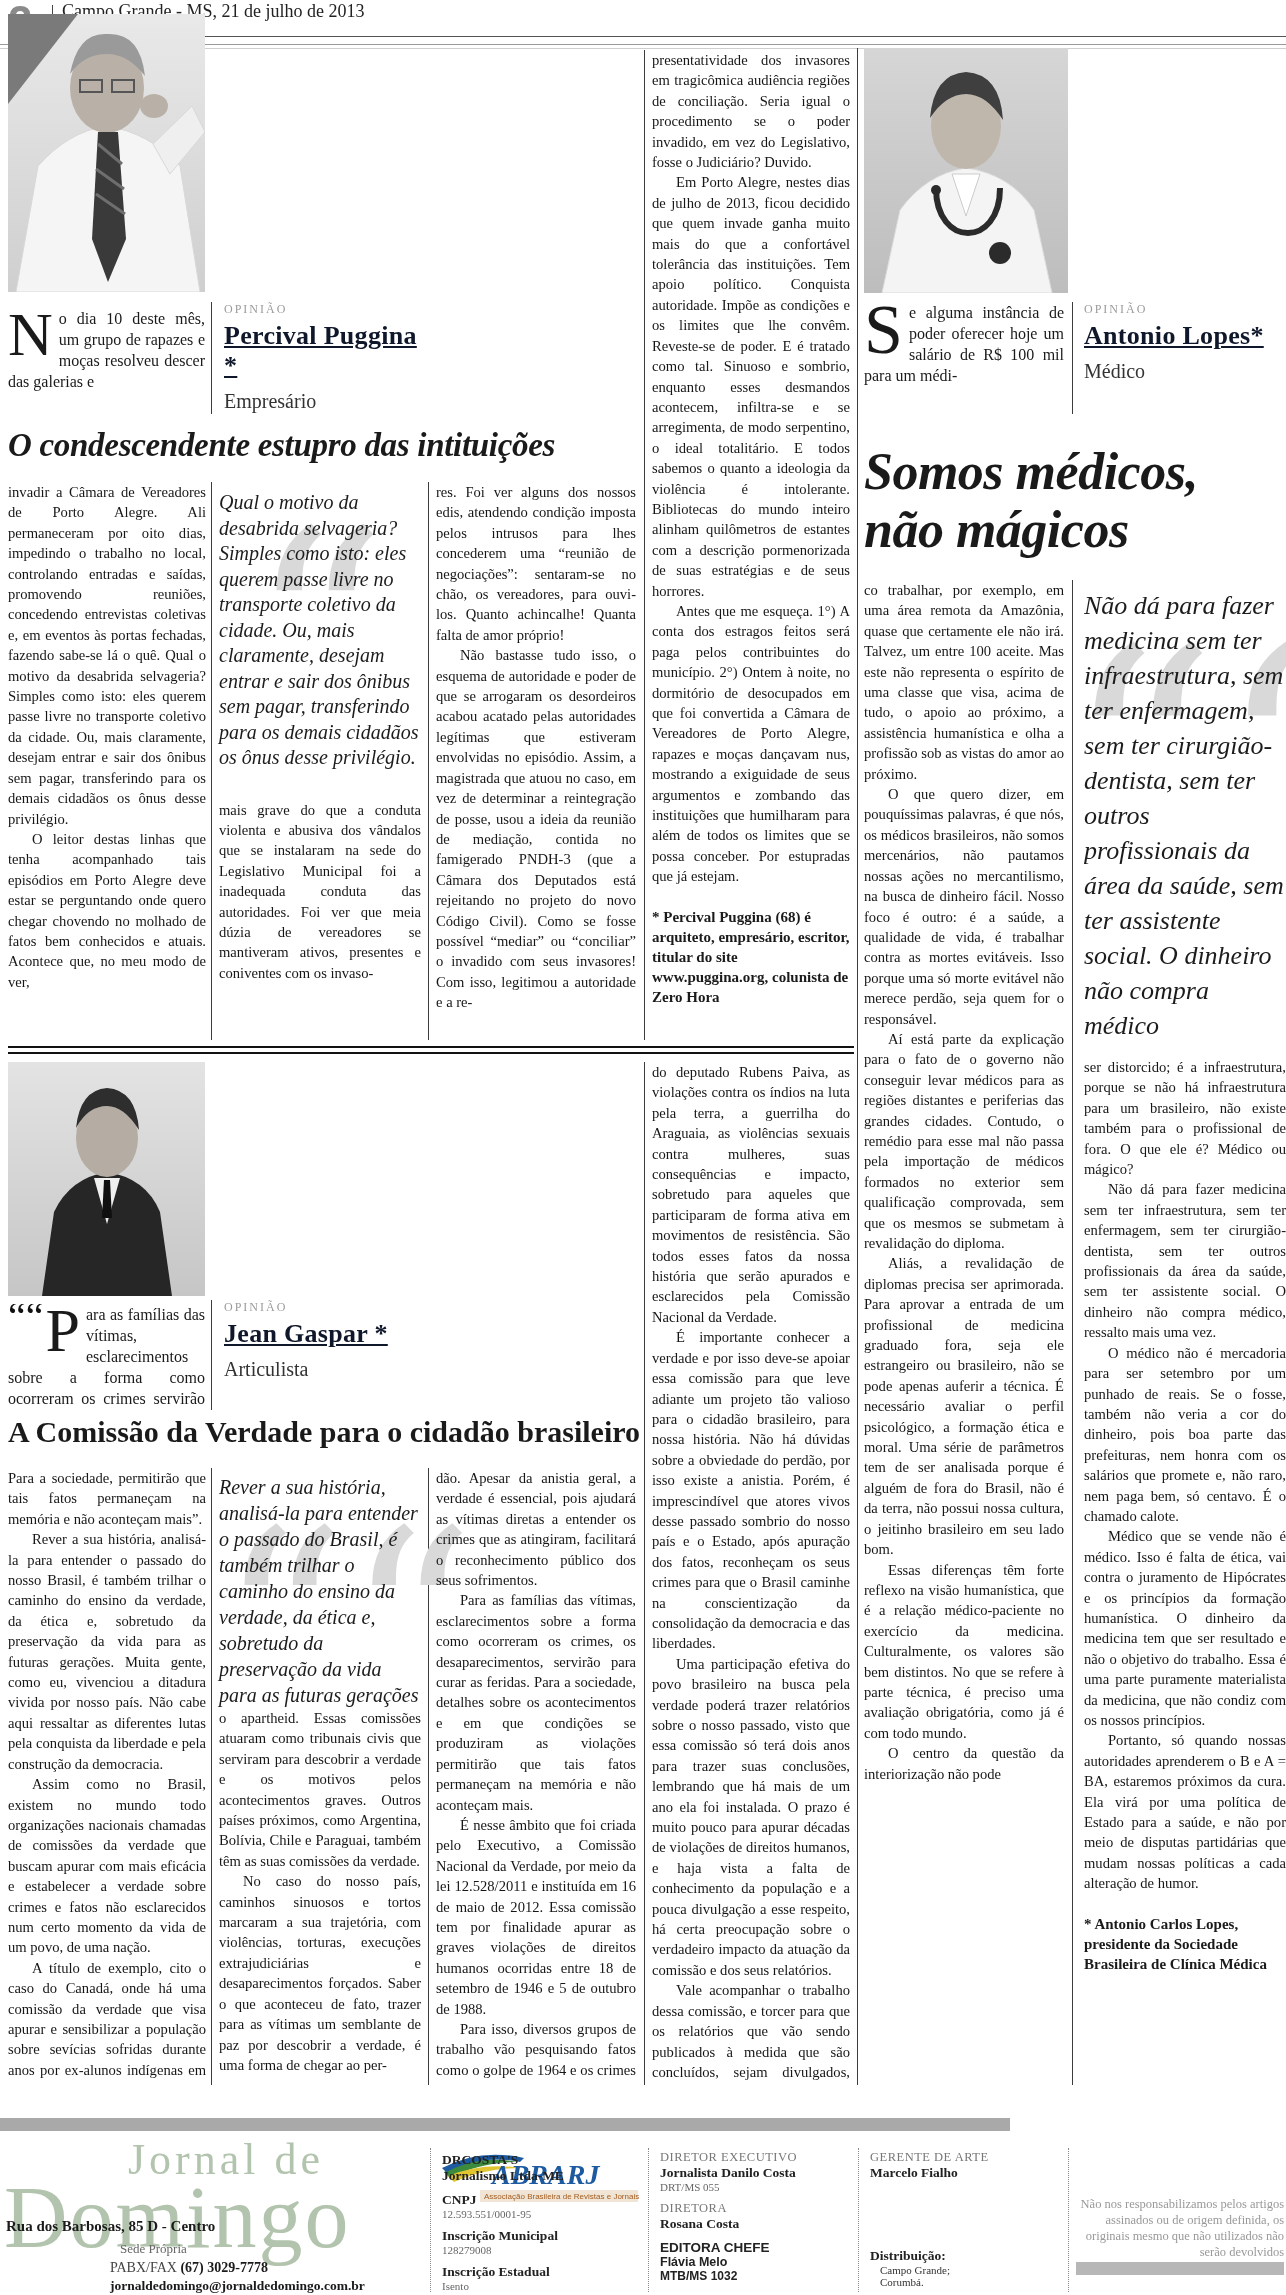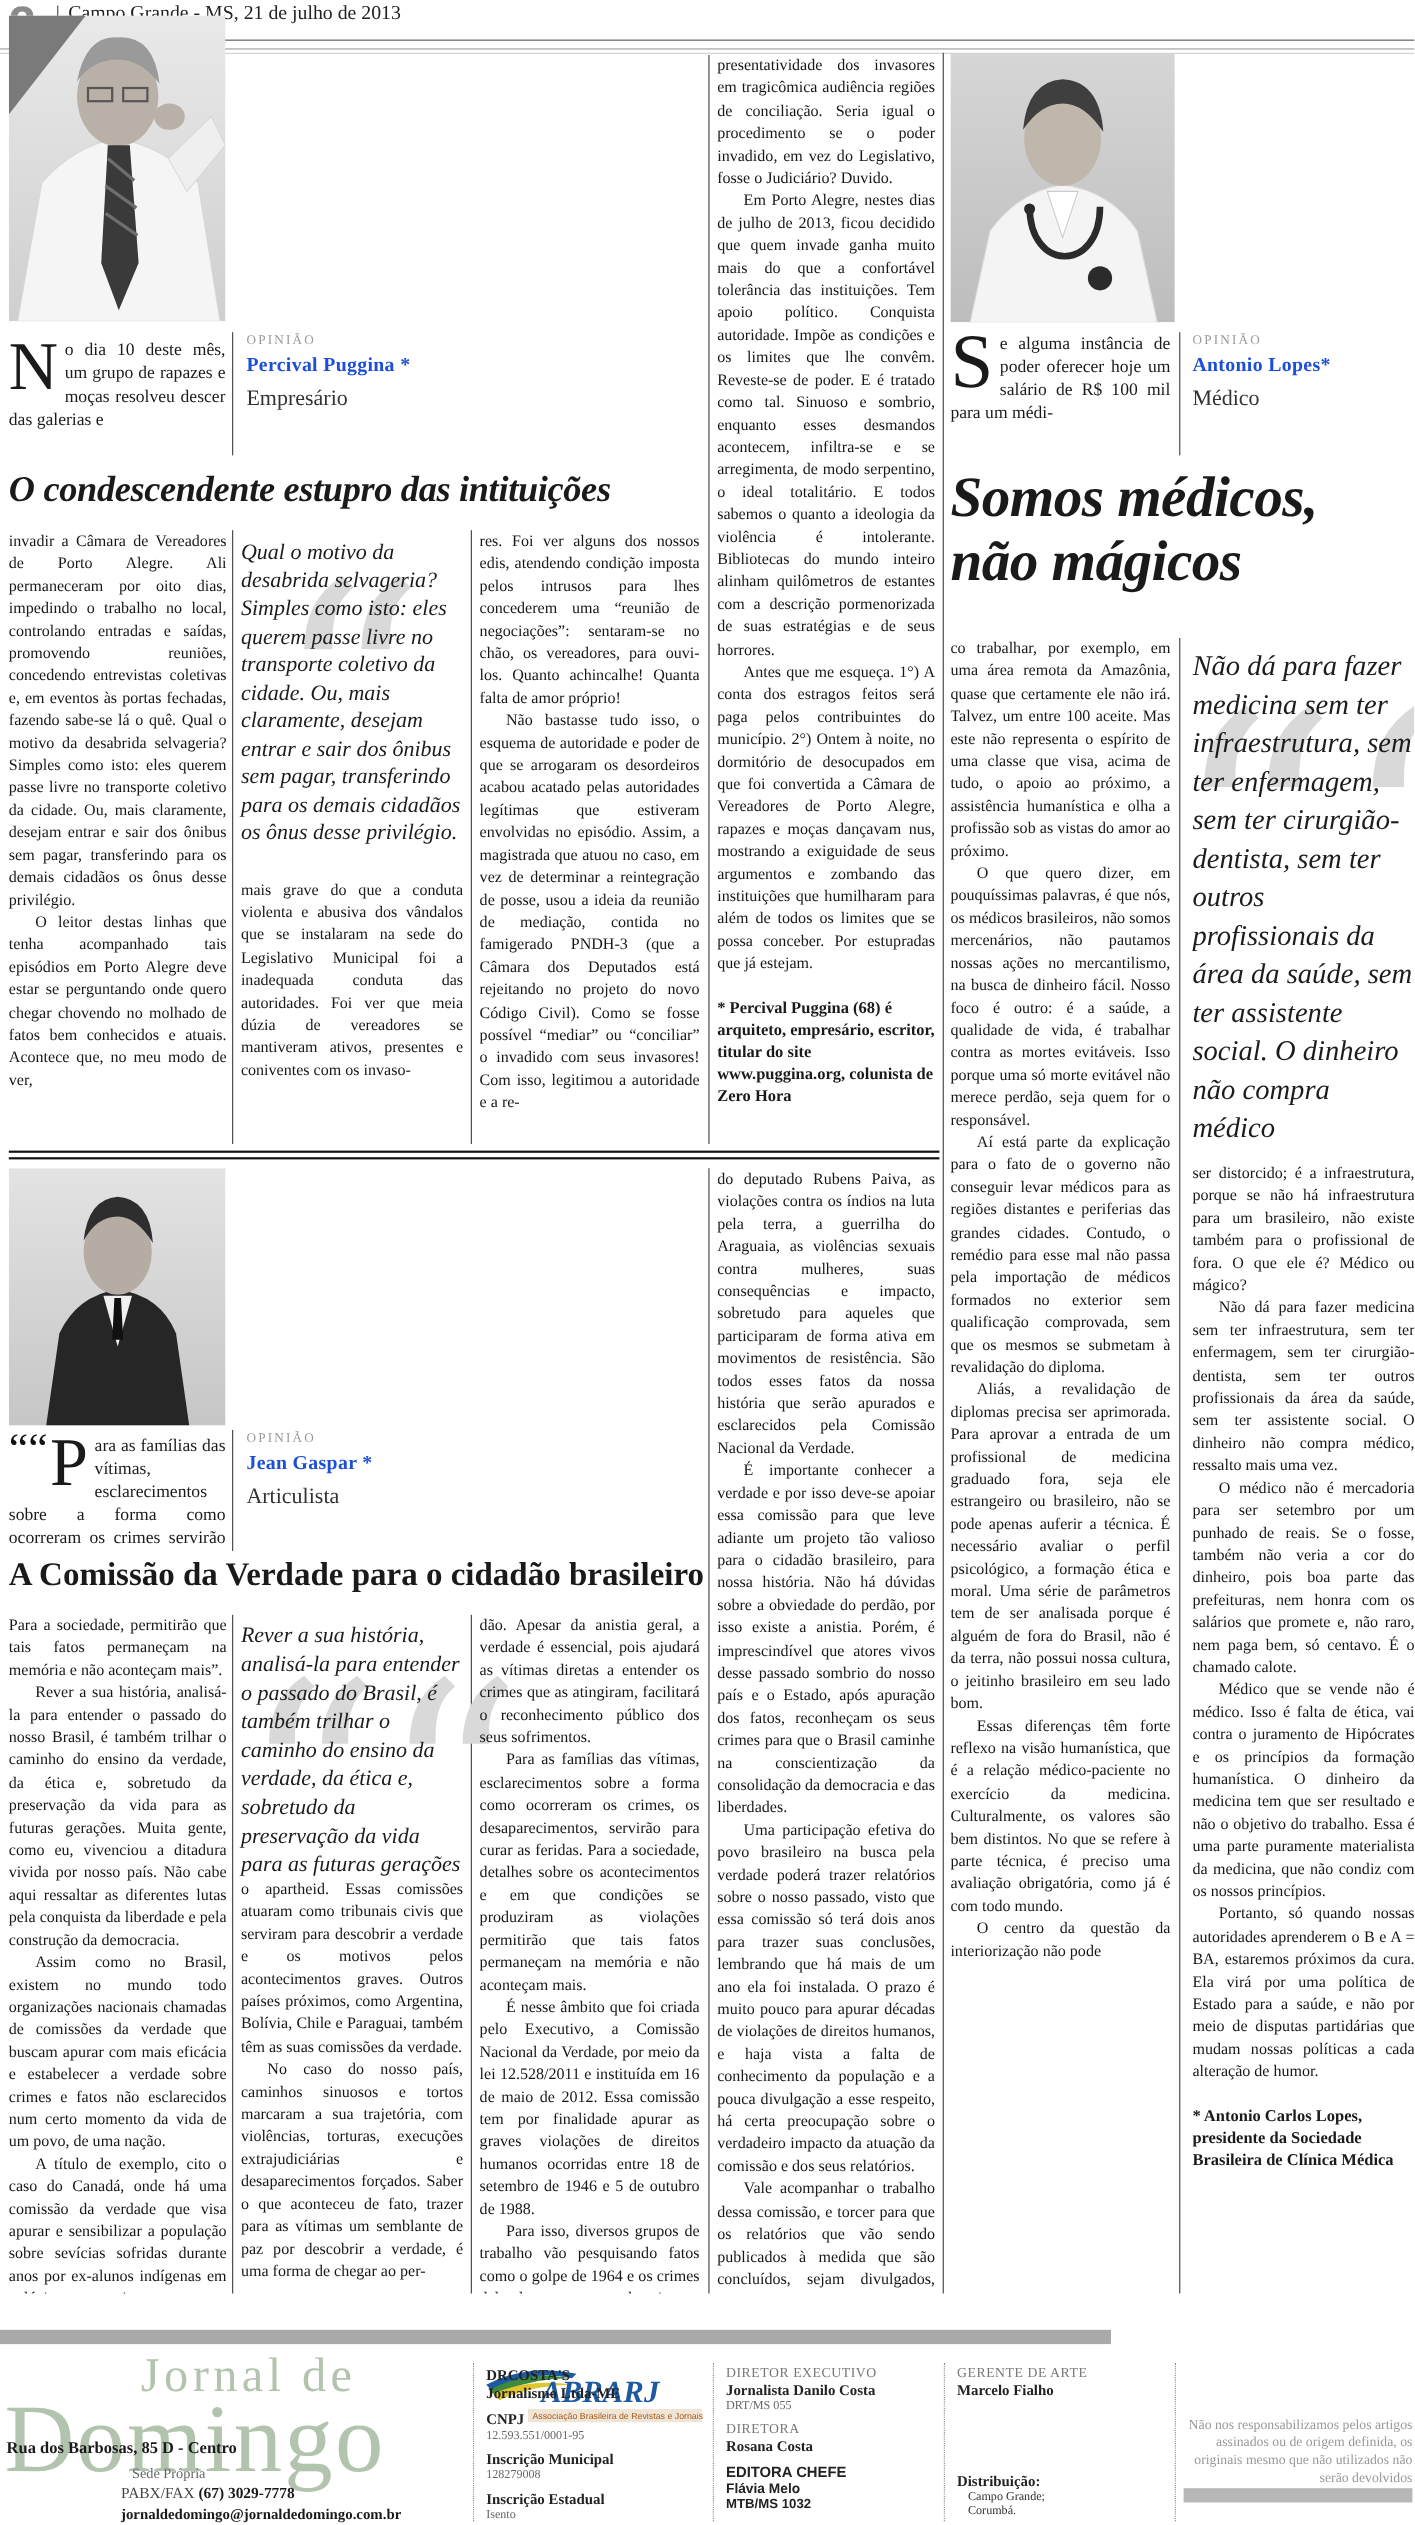--- a/index.html
+++ b/index.html
@@ -11,26 +11,26 @@
   .dateline{font-size:18px;color:#222;}
   .papername{font-family:"Liberation Sans",sans-serif;font-weight:bold;font-size:14px;color:#111;}
   .hline{background:#555;height:1px;}
   .header-rule{height:3px;border-top:1px solid #9a9a9a;border-bottom:1px solid #cfcfcf;}
   .vline{width:1px;background:#444;}
   .vrule{position:absolute;width:1px;background:#3c3c3c;}
   .vdot{position:absolute;width:0;border-left:1px dotted #8a8a8a;}
   .double-rule{border-top:2px solid #111;border-bottom:2px solid #111;height:4px;}
   
   .kicker{font-size:12px;color:#9b9b9b;letter-spacing:2px;}
-  .author{font-weight:bold;font-size:18px;color:#1d4ed8;margin-top:4px;letter-spacing:.3px;}
+  .author{font-weight:bold;font-size:26px;color:#0f172a;margin-top:4px;letter-spacing:.3px;text-decoration:underline;}
   .role{font-size:20px;color:#333;margin-top:9px;}
   
   .title1{font-style:italic;font-weight:bold;font-size:33px;line-height:1.05;letter-spacing:-.3px;}
   .title2{font-weight:600;font-size:30px;line-height:1.05;}
-  .title3{font-style:italic;font-weight:bold;font-size:52px;line-height:1.12;letter-spacing:-.5px;}
+  .title3{font-style:italic;font-weight:bold;font-size:52px;line-height:1.12;letter-spacing:-.5px;margin-top:19px;}
   
   .bt{font-size:14.6px;line-height:20.4px;text-align:justify;color:#161616;overflow:hidden;}
   .bt p{margin:0;text-indent:24px;}
   .bt.cont p:first-child{text-indent:0;}
   .intro{font-size:16px;line-height:21px;text-align:justify;}
   .dc{float:left;font-size:62px;line-height:48px;padding:2px 6px 0 0;}
   .dc.big{font-size:70px;line-height:52px;}
   .openq{float:left;font-size:40px;line-height:26px;padding-right:2px;color:#111;}
   .foot{font-weight:bold;font-size:15px;line-height:20px;text-align:left;margin-top:20px;}
   

